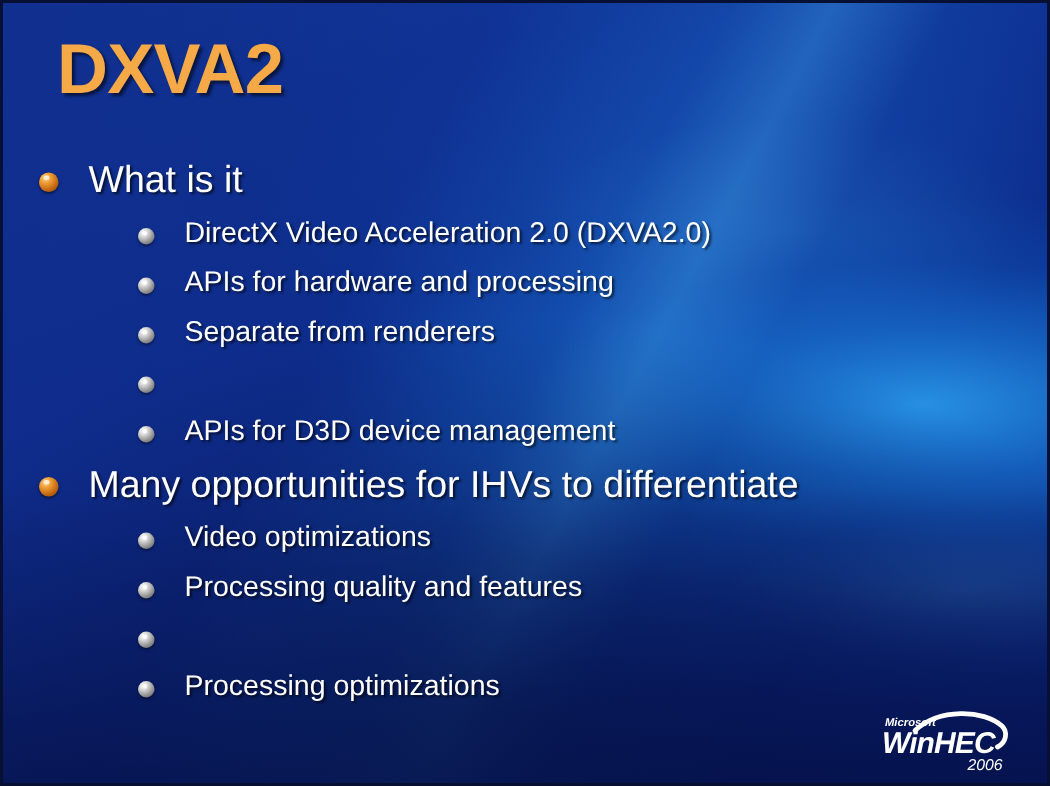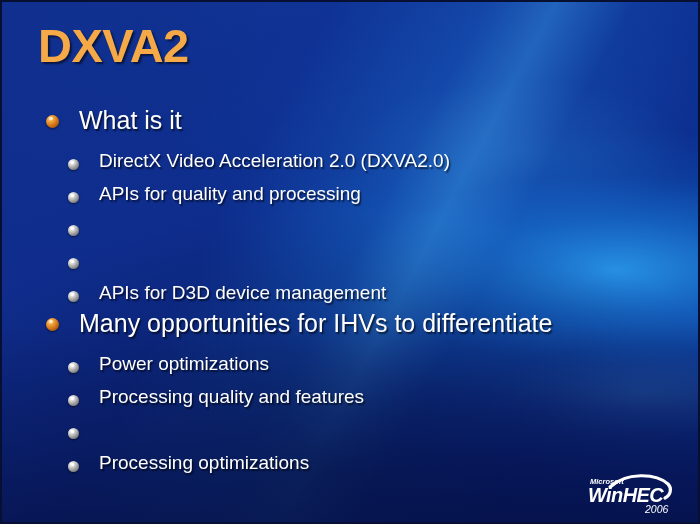--- a/index.html
+++ b/index.html
@@ -110,27 +110,26 @@
     top: 104px;
     width: 640px;
     z-index: 5;
   }
   .row {
     display: flex;
     align-items: flex-start;
     white-space: nowrap;
   }
   .row.lvl1 {
-    padding-left: 44px;
+    padding-left: 24px;
     height: 38px;
   }
   .row.lvl2 {
-    padding-left: 66px;
+    padding-left: 90px;
     height: 33px;
-    align-items: center;
   }
 
   
   .marker {
     flex: 0 0 auto;
     border-radius: 50%;
     position: relative;
   }
   .row.lvl1 .marker {
     width: 13px;
@@ -228,44 +227,45 @@
       <span class="txt">What is it</span>
     </div>
 
     <div class="row lvl2">
       <span class="marker"></span>
       <span class="txt">DirectX Video Acceleration 2.0 (DXVA2.0)</span>
     </div>
 
     <div class="row lvl2">
       <span class="marker"></span>
-      <span class="txt">APIs for quality and processing</span>
-    </div>
-
-    <div class="row lvl2">
-      <span class="marker"></span>
+      <span class="txt">APIs for hardware and processing</span>
+    </div>
+
+    <div class="row lvl2">
+      <span class="marker"></span>
+      <span class="txt">Separate from renderers</span>
     </div>
 
     <div class="row lvl2">
       <span class="marker"></span>
     </div>
 
     <div class="row lvl2">
       <span class="marker"></span>
       <span class="txt">APIs for D3D device management</span>
     </div>
 
     <div class="row lvl1">
       <span class="marker"></span>
       <span class="txt">Many opportunities for IHVs to differentiate</span>
     </div>
 
     <div class="row lvl2">
       <span class="marker"></span>
-      <span class="txt">Power optimizations</span>
+      <span class="txt">Video optimizations</span>
     </div>
 
     <div class="row lvl2">
       <span class="marker"></span>
       <span class="txt">Processing quality and features</span>
     </div>
 
     <div class="row lvl2">
       <span class="marker"></span>
     </div>

